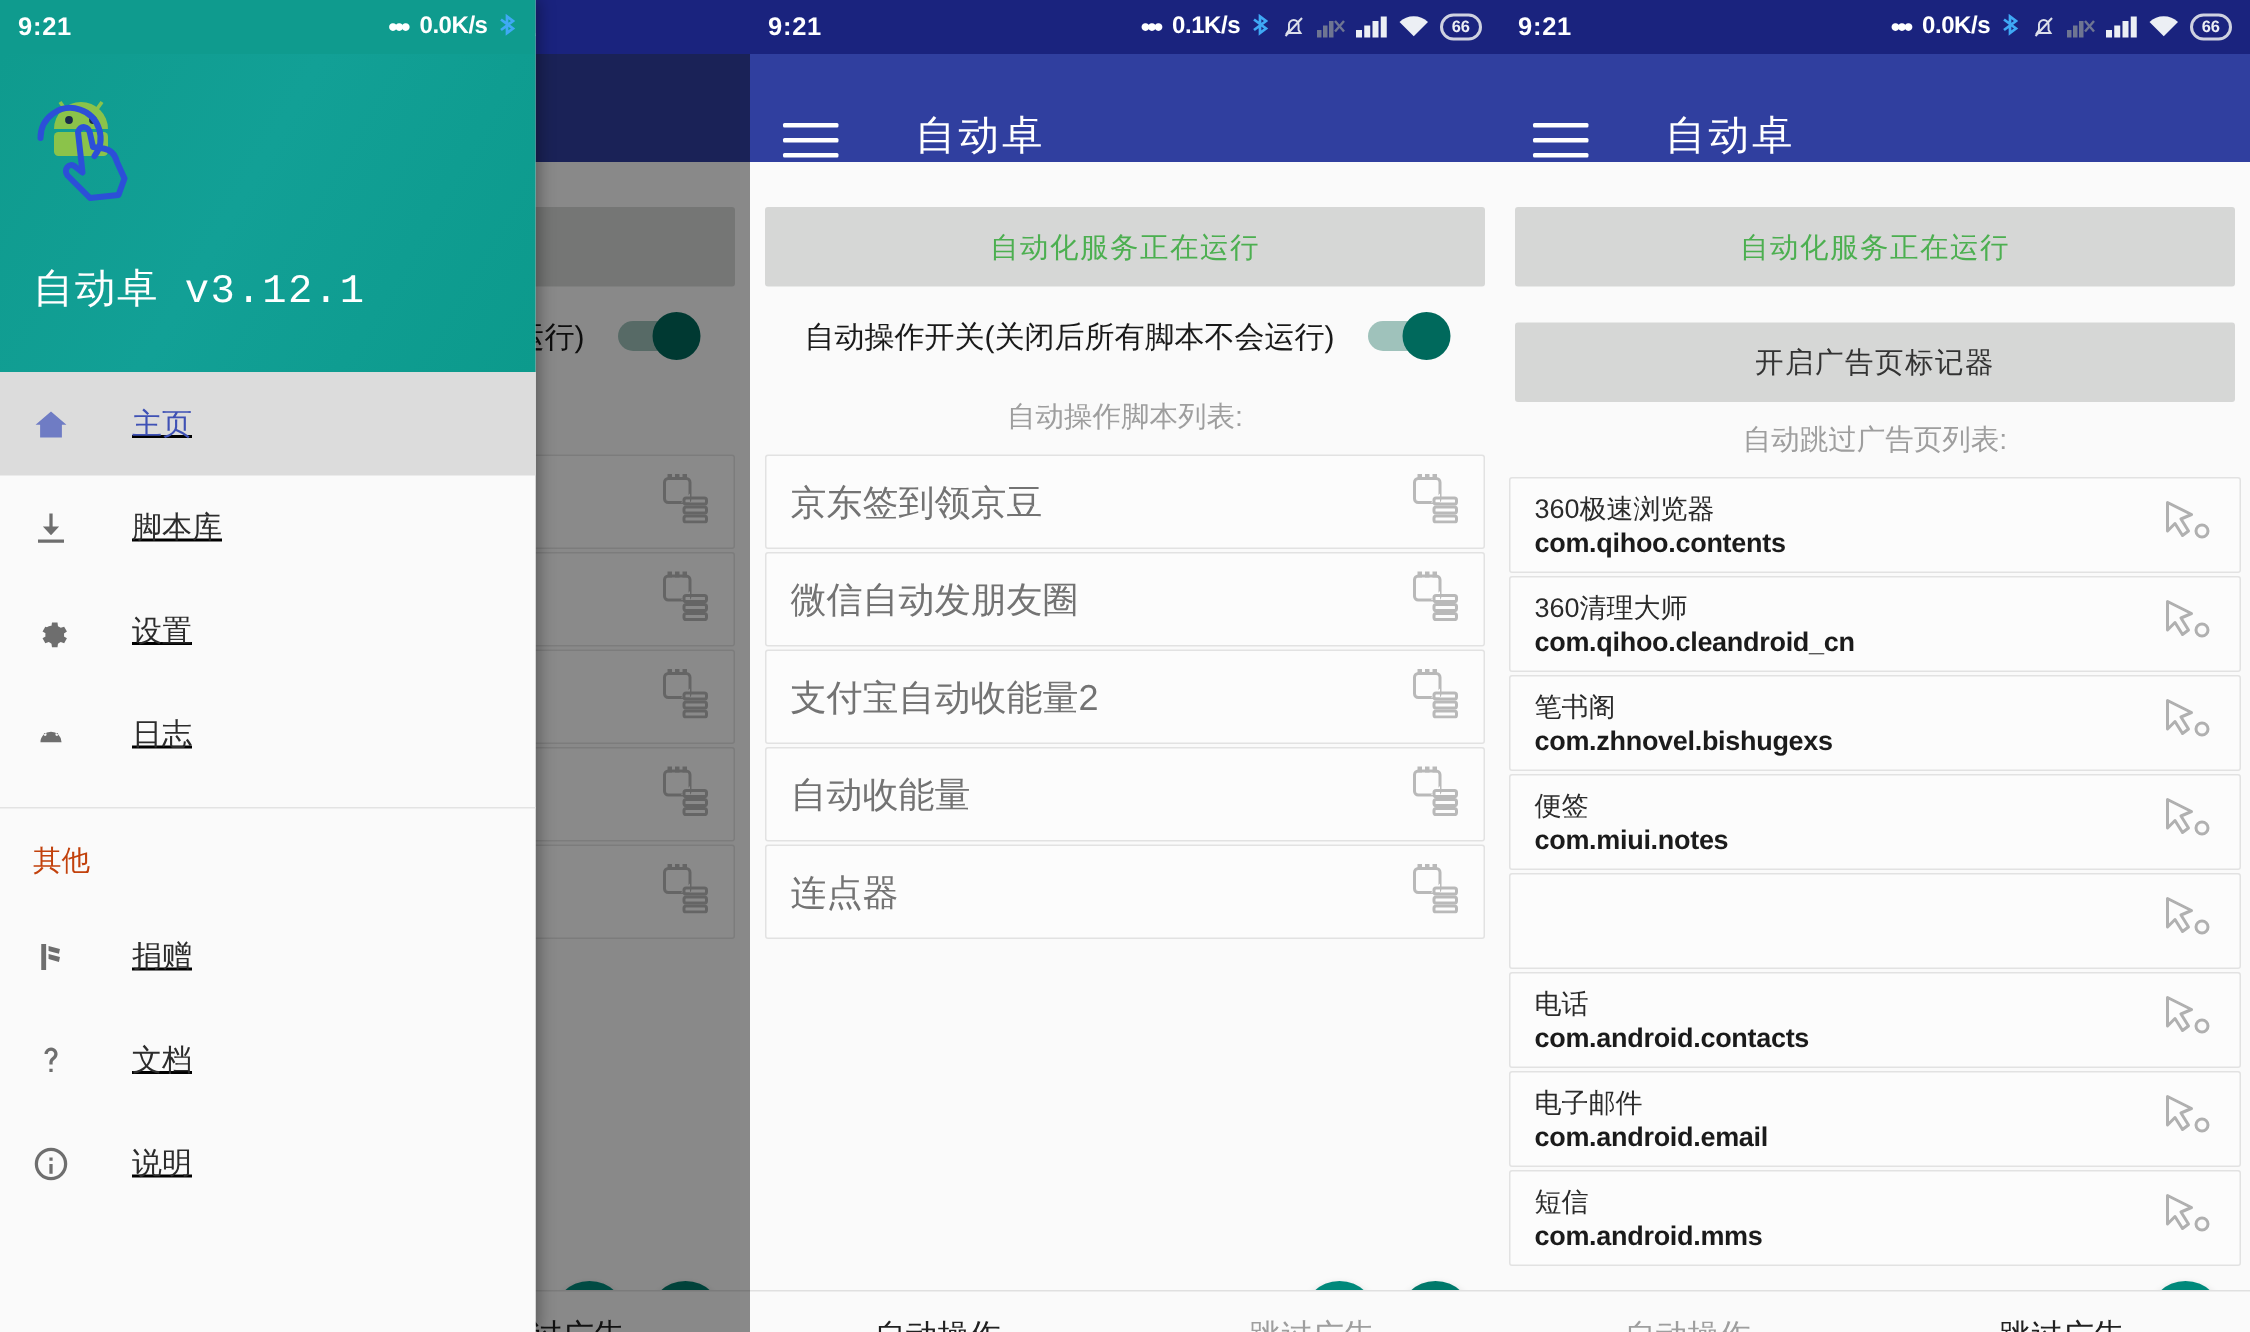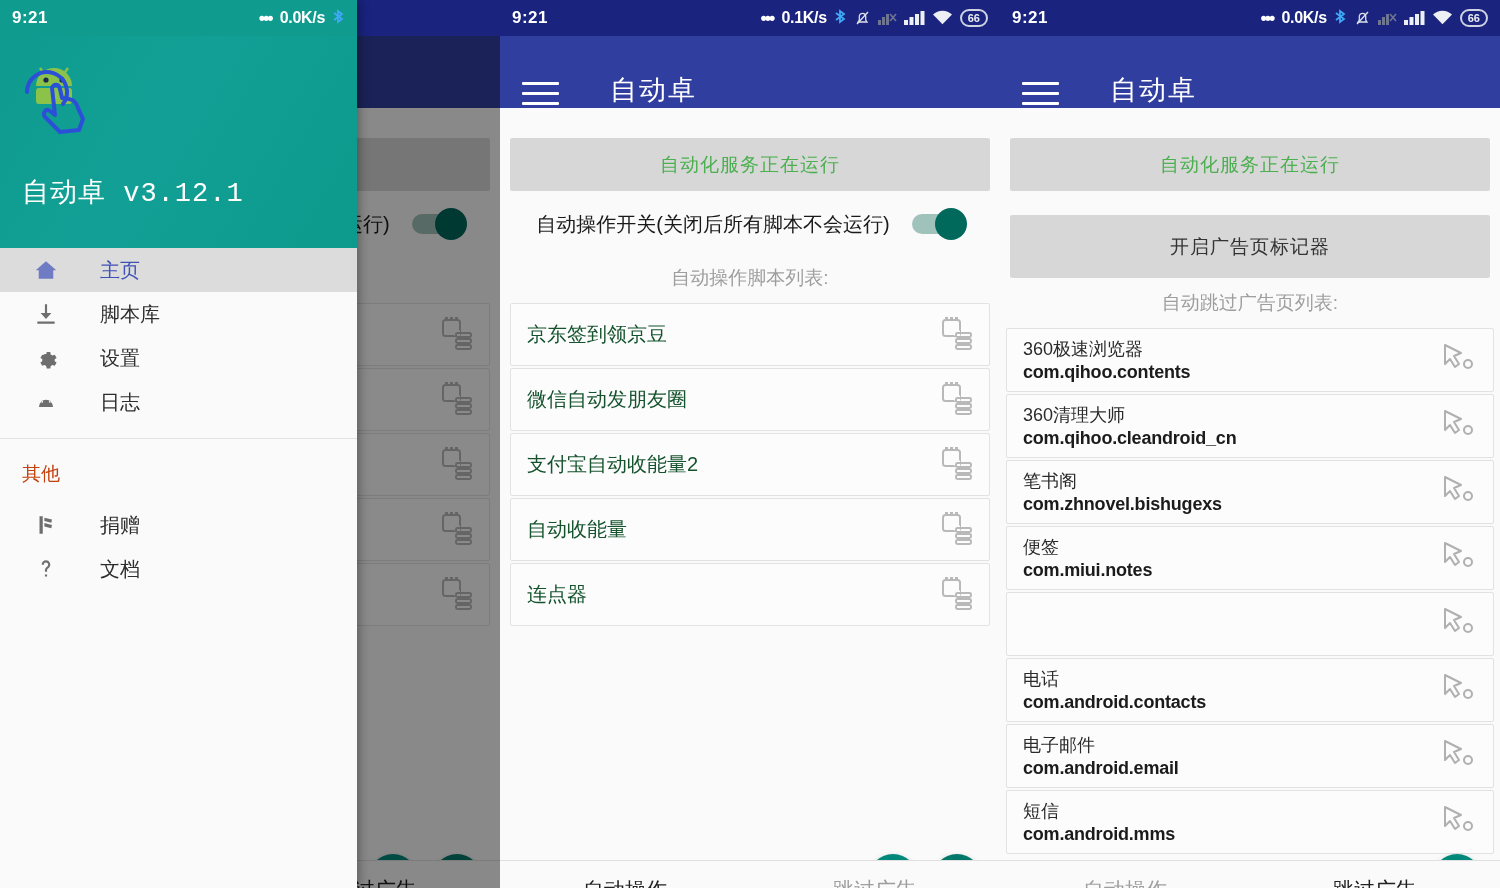--- a/index.html
+++ b/index.html
@@ -51,21 +51,21 @@
   .content { position: relative; height: calc(888px - 36px - 72px); background: #fafafa; }
 
   .service-btn {
     margin: 30px 10px 0 10px; height: 53px; background: #d6d7d6;
     border: none; border-radius: 2px; width: calc(100% - 20px);
     display: flex; align-items: center; justify-content: center;
     color: #4caf50; font-size: 19px; letter-spacing: 1px;
     font-family: inherit;
   }
   .plain-btn {
-    margin: 24px 10px 0 10px; height: 63px; background: #d6d7d6;
+    margin: 24px 10px 0 10px; height: 53px; background: #d6d7d6;
     border: none; border-radius: 2px; width: calc(100% - 20px);
     display: flex; align-items: center; justify-content: center;
     color: #333; font-size: 19px; letter-spacing: 1px; font-family: inherit;
   }
 
   .switch-row {
     display: flex; align-items: center; justify-content: center;
     gap: 22px; height: 58px; margin-top: 4px;
   }
   .switch-label { font-size: 20px; color: #1a1a1a; }
@@ -83,21 +83,21 @@
     text-align: center; color: #9e9e9e; font-size: 19px;
     margin-top: 12px; margin-bottom: 12px;
   }
 
   .list { padding: 0 10px; }
   .list-item {
     background: #fcfcfc; border: 1px solid #e2e2e2; border-radius: 2px;
     margin-bottom: 2px; height: 63px;
     display: flex; align-items: center; padding: 0 16px;
   }
-  .li-text { font-size: 20px; color: #14532d; }
+  .li-text { font-size: 24px; color: #737373; }
   .li-icon { margin-left: auto; }
 
   .list-two { padding: 0 6px; }
   .list-two .list-item { height: 64px; align-items: center; }
   .li-two-text { display: flex; flex-direction: column; justify-content: center; gap: 1px; }
   .li-name { font-size: 18px; color: #2b2b2b; }
   .li-pkg { font-size: 18px; color: #1b1b1b; font-weight: bold; letter-spacing: -.2px; }
 
   
   .fab-row {
@@ -142,21 +142,21 @@
     height: 212px; background: linear-gradient(120deg,#0f9b8e 0%,#12a096 45%,#0c9a8c 100%);
     position: relative; padding: 0 24px; font-family: Liberation Mono, monospace;
   }
   .drawer-logo { position: absolute; left: 18px; top: 28px; }
   .drawer-title {
     position: absolute; left: 22px; bottom: 38px;
     color: #fff; font-size: 27px; letter-spacing: 1px;
   }
   .drawer-nav { flex: 1; background: #fafafa; }
   .nav-item {
-    height: 44px; display: flex; align-items: center; padding-left: 24px;
+    height: 69px; display: flex; align-items: center; padding-left: 12px; text-decoration: underline;
   }
   .nav-item.selected { background: #dcdcdc; }
   .nav-ico {
     width: 44px; display: flex; align-items: center; justify-content: center;
   }
   .nav-label { font-size: 20px; color: #2c2c2c; margin-left: 32px; }
   .nav-item.selected .nav-label { color: #3f51b5; }
   .nav-sep { height: 1px; background: #e3e3e3; margin: 14px 0 0 0; }
   .nav-group-title { font-size: 19px; color: #c2410c; padding: 22px 0 16px 22px; }
 
@@ -400,20 +400,28 @@
               <span class="nav-label">捐赠</span>
             </div>
             <div class="nav-item">
               <span class="nav-ico">
                 <svg width="26" height="26" viewBox="0 0 24 24">
                   <path d="M11 17h2v2h-2zm1-13a4 4 0 0 0-4 4h2a2 2 0 1 1 3.4 1.4C12.2 10.4 11 11.3 11 13v1.5h2V13c0-1 1.2-1.5 2.2-2.6A4 4 0 0 0 12 4z" fill="#6e6e6e"></path>
                 </svg>
               </span>
               <span class="nav-label">文档</span>
             </div>
+            <div class="nav-item">
+              <span class="nav-ico">
+                <svg width="26" height="26" viewBox="0 0 24 24">
+                  <path d="M12 2a10 10 0 1 0 0 20 10 10 0 0 0 0-20zm0 18a8 8 0 1 1 0-16 8 8 0 0 1 0 16zm-1-12h2v2h-2zm0 4h2v6h-2z" fill="#6e6e6e"></path>
+                </svg>
+              </span>
+              <span class="nav-label">说明</span>
+            </div>
           </div>
       </div>
     </div>
   </div>
 
   <div class="panel" id="panel-mid">
     <div class="statusbar">
       <span class="clock">9:21</span>
       <span class="sb-right">
         <span class="sb-dots">•••</span>

